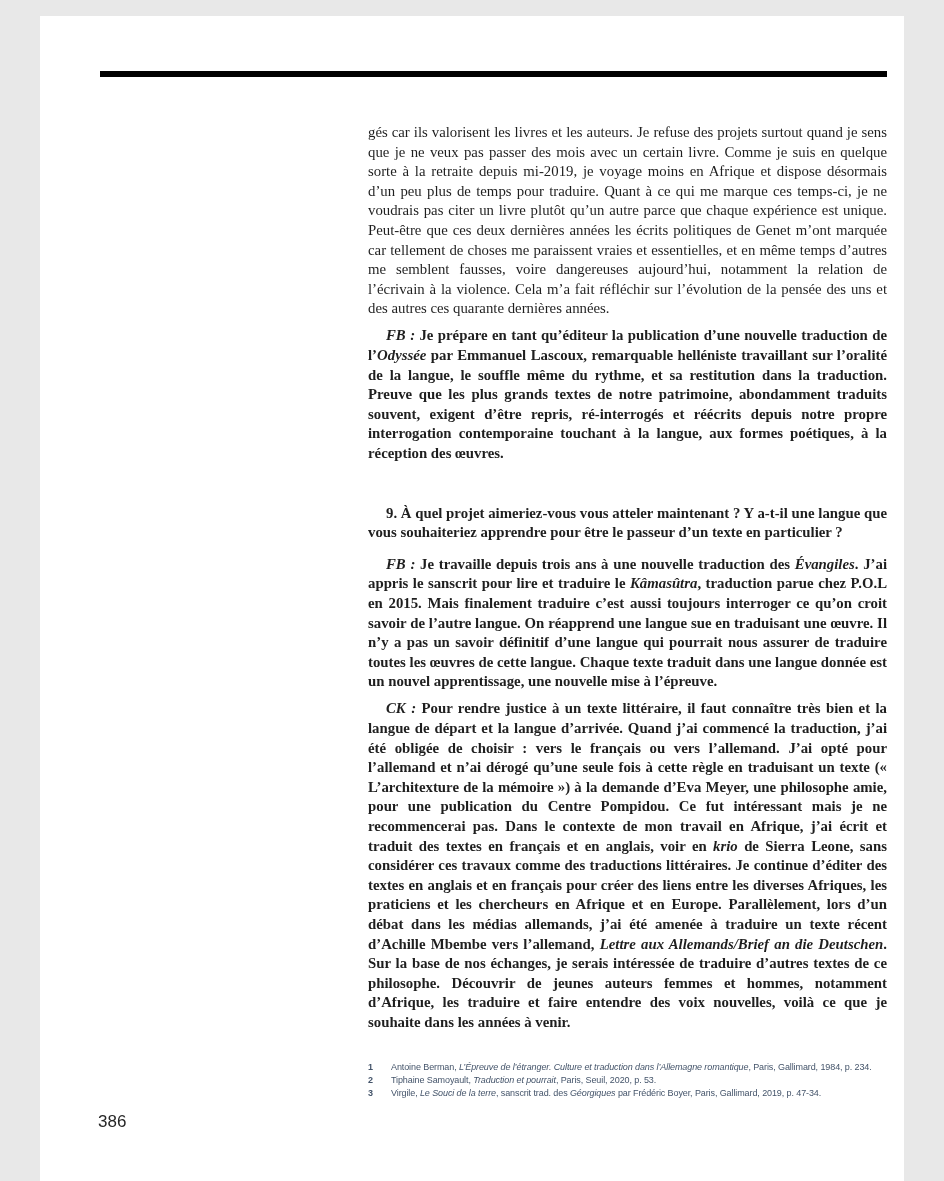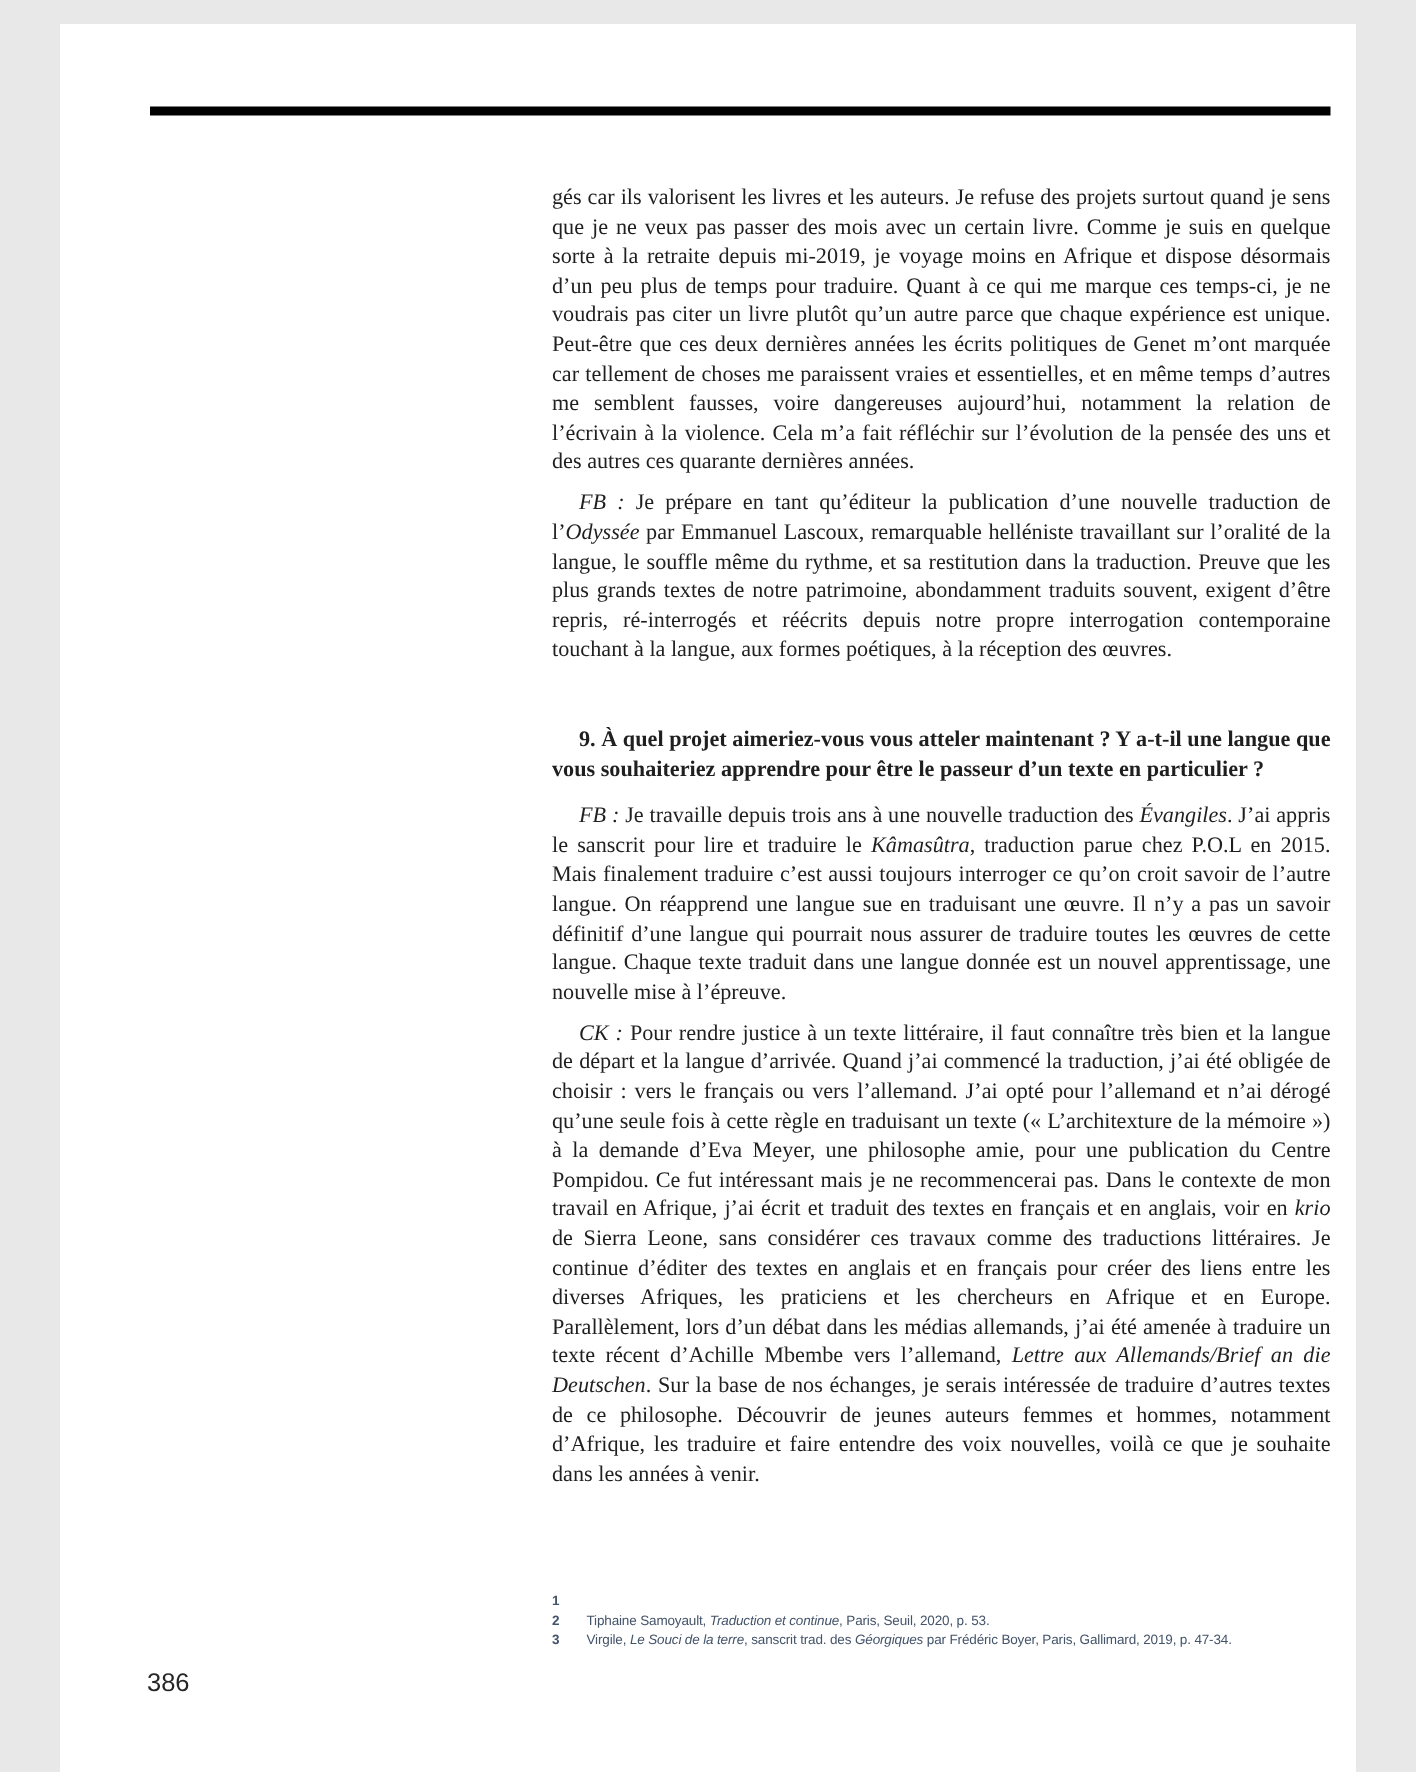--- a/index.html
+++ b/index.html
@@ -31,21 +31,21 @@
     color: var(--body-text, #1f1f1f);
     font-family: "Liberation Serif", serif;
     font-size: 14.8px;
     line-height: 19.6px;
   }
   .text-block p {
     margin: 7.5px 0 0 0;
     text-align: justify;
   }
   .text-block p:first-child { margin-top: 0; }
-  .text-block p.indent { text-indent: 18px; }
+  .text-block p.indent { text-indent: 18px; font-weight: bold; }
   .text-block p.heading {
     font-weight: 700;
     margin-top: 40px;
   }
   .text-block p.heading + p { margin-top: 12px; }
   .footnotes {
     position: absolute;
     left: 328px;
     top: 1045px;
     width: 600px;
@@ -82,24 +82,25 @@
         <p class="body indent"><em>FB :</em><span> Je prépare en tant qu’éditeur la publication d’une nouvelle traduction de l’</span><em>Odyssée</em><span> par Emmanuel Lascoux, remarquable helléniste travaillant sur l’oralité de la langue, le souffle même du rythme, et sa restitution dans la traduction. Preuve que les plus grands textes de notre patrimoine, abondamment traduits souvent, exigent d’être repris, ré-interrogés et réécrits depuis notre propre interrogation contemporaine touchant à la langue, aux formes poétiques, à la réception des œuvres.</span></p>
         <p class="heading indent"><span>9. À quel projet aimeriez-vous vous atteler maintenant ? Y a-t-il une langue que vous souhaiteriez apprendre pour être le passeur d’un texte en particulier ?</span></p>
         <p class="body indent"><em>FB :</em><span> Je travaille depuis trois ans à une nouvelle traduction des </span><em>Évangiles</em><span>. J’ai appris le sanscrit pour lire et traduire le </span><em>Kâmasûtra</em><span>, traduction parue chez P.O.L en 2015. Mais finalement traduire c’est aussi toujours interroger ce qu’on croit savoir de l’autre langue. On réapprend une langue sue en traduisant une œuvre. Il n’y a pas un savoir définitif d’une langue qui pourrait nous assurer de traduire toutes les œuvres de cette langue. Chaque texte traduit dans une langue donnée est un nouvel apprentissage, une nouvelle mise à l’épreuve.</span></p>
         <p class="body indent"><em>CK :</em><span> Pour rendre justice à un texte littéraire, il faut connaître très bien et la langue de départ et la langue d’arrivée. Quand j’ai commencé la traduction, j’ai été obligée de choisir : vers le français ou vers l’allemand. J’ai opté pour l’allemand et n’ai dérogé qu’une seule fois à cette règle en traduisant un texte (« L’architexture de la mémoire ») à la demande d’Eva Meyer, une philosophe amie, pour une publication du Centre Pompidou. Ce fut intéressant mais je ne recommencerai pas. Dans le contexte de mon travail en Afrique, j’ai écrit et traduit des textes en français et en anglais, voir en </span><em>krio</em><span> de Sierra Leone, sans considérer ces travaux comme des traductions littéraires. Je continue d’éditer des textes en anglais et en français pour créer des liens entre les diverses Afriques, les praticiens et les chercheurs en Afrique et en Europe. Parallèlement, lors d’un débat dans les médias allemands, j’ai été amenée à traduire un texte récent d’Achille Mbembe vers l’allemand, </span><em>Lettre aux Allemands/Brief an die Deutschen</em><span>. Sur la base de nos échanges, je serais intéressée de traduire d’autres textes de ce philosophe. Découvrir de jeunes auteurs femmes et hommes, notamment d’Afrique, les traduire et faire entendre des voix nouvelles, voilà ce que je souhaite dans les années à venir.</span></p>
       </div>
   </main>
 
   <div class="footnotes" id="footnotes">
       <div class="footnote-row">
         <span class="footnote-num">1</span>
+        <span class="footnote-text"><span>Antoine Berman, </span><em>L’Épreuve de l’étranger. Culture et traduction dans l’Allemagne romantique</em><span>, Paris, Gallimard, 1984, p. 234.</span></span>
       </div>
       <div class="footnote-row">
         <span class="footnote-num">2</span>
-        <span class="footnote-text"><span>Tiphaine Samoyault, </span><em>Traduction et continue</em><span>, Paris, Seuil, 2020, p. 53.</span></span>
+        <span class="footnote-text"><span>Tiphaine Samoyault, </span><em>Traduction et pourrait</em><span>, Paris, Seuil, 2020, p. 53.</span></span>
       </div>
       <div class="footnote-row">
         <span class="footnote-num">3</span>
         <span class="footnote-text"><span>Virgile, </span><em>Le Souci de la terre</em><span>, sanscrit trad. des </span><em>Géorgiques</em><span> par Frédéric Boyer, Paris, Gallimard, 2019, p. 47-34.</span></span>
       </div>
     </div>
 
   <div class="page-number">386</div>
 </div>
 

